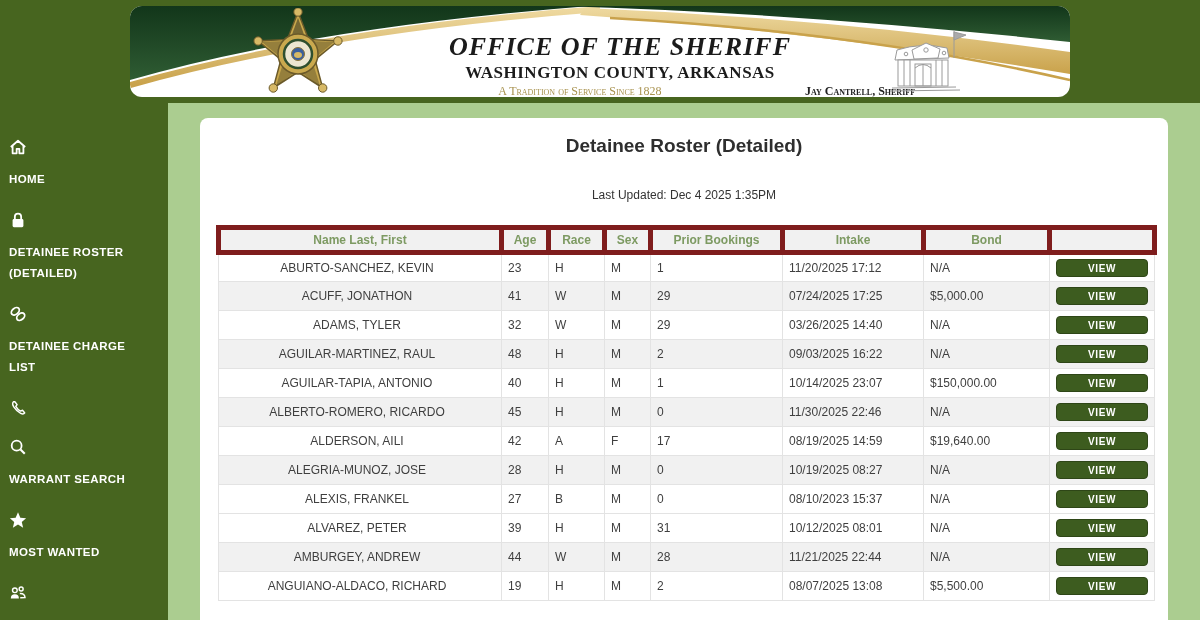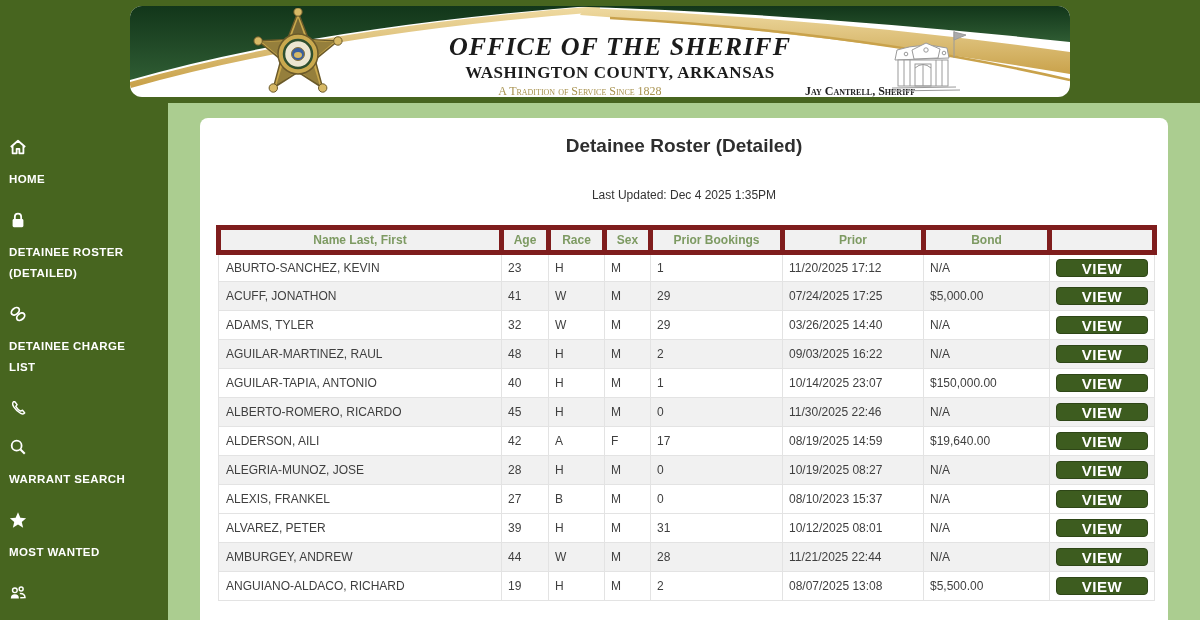--- a/index.html
+++ b/index.html
@@ -36,26 +36,26 @@
   .page-title { text-align:center; font-size:19px; color:#2e2e2e; padding-top:17px; }
   .last-updated { text-align:center; font-size:12px; color:#333; margin-top:31px; }
 
   
   table.roster { border-collapse:collapse; width:936px; margin-top:23px; table-layout:fixed;
                  font-size:12px; color:#3f3f3f; }
   table.roster th { background:#f1f1f1; color:#7d9a62; font-weight:bold; font-size:12px;
                     height:25px; text-align:center; border:5px solid #7f1d1d; }
   table.roster td { height:29px; border:1px solid #e3e3e3; padding:0 6px; white-space:nowrap;
                     overflow:hidden; }
-  table.roster td.name { padding-left:7px; }
+  table.roster td.name { padding-left:0;text-align:center; }
   table.roster tr.odd td { background:#ffffff; }
   table.roster tr.even td { background:#f1f1f1; }
   td.viewcell { text-align:center; padding:0; }
   .view-btn { display:inline-block; width:92px; height:18px; line-height:17px; background:#3d5c1f;
-              border:1px solid #2e4617; border-radius:4px; color:#ffffff; font-size:15px;
+              border:1px solid #2e4617; border-radius:4px; color:#ffffff; font-size:10px;
               font-weight:bold; letter-spacing:0.6px; text-align:center; cursor:pointer; }
 </style>
 </head>
 <body>
 
 <div class="topbar">
   <div class="banner">
     <svg class="banner-swoosh" viewBox="0 0 940 91" preserveAspectRatio="none">
       <defs>
         <linearGradient id="grGreen" x1="0" y1="0" x2="0" y2="1">
@@ -192,21 +192,21 @@
             <col style="width:126px">
             <col style="width:105px">
         </colgroup>
         <thead>
             <tr id="roster-head">
               <th>Name Last, First</th>
               <th>Age</th>
               <th>Race</th>
               <th>Sex</th>
               <th>Prior Bookings</th>
-              <th>Prior</th>
+              <th>Intake</th>
               <th>Bond</th>
               <th></th>
             </tr>
           </thead>
         <tbody id="roster-body">
             <tr class="odd">
               <td class="name">ABURTO-SANCHEZ, KEVIN</td>
               <td>23</td>
               <td>H</td>
               <td>M</td>

